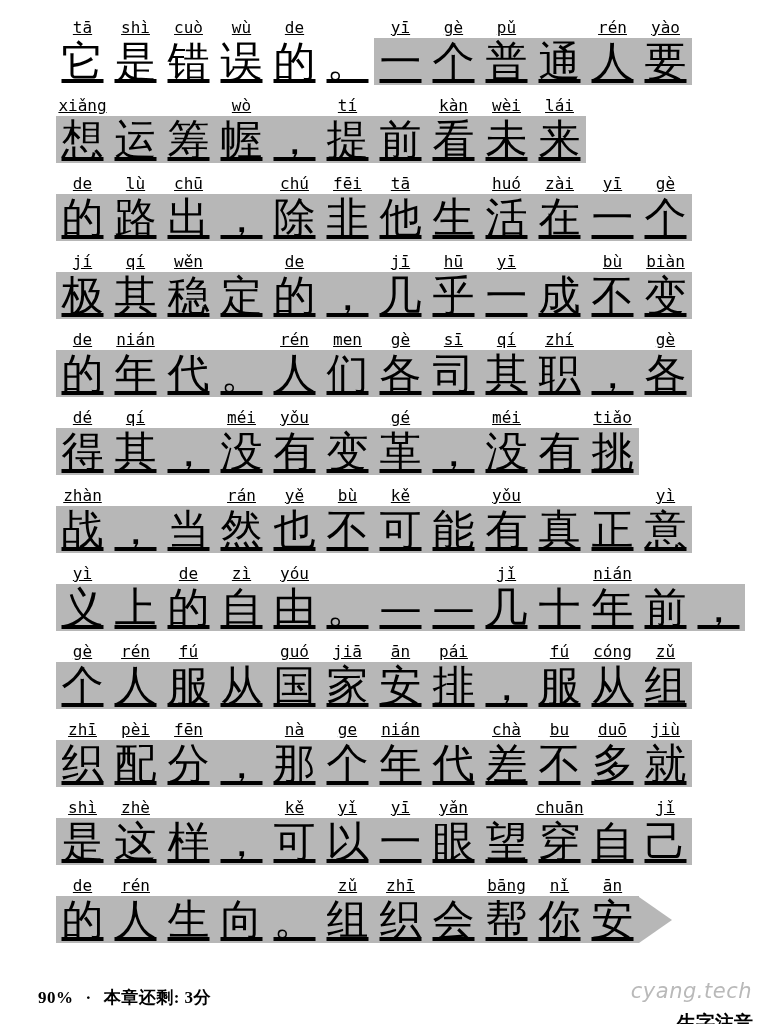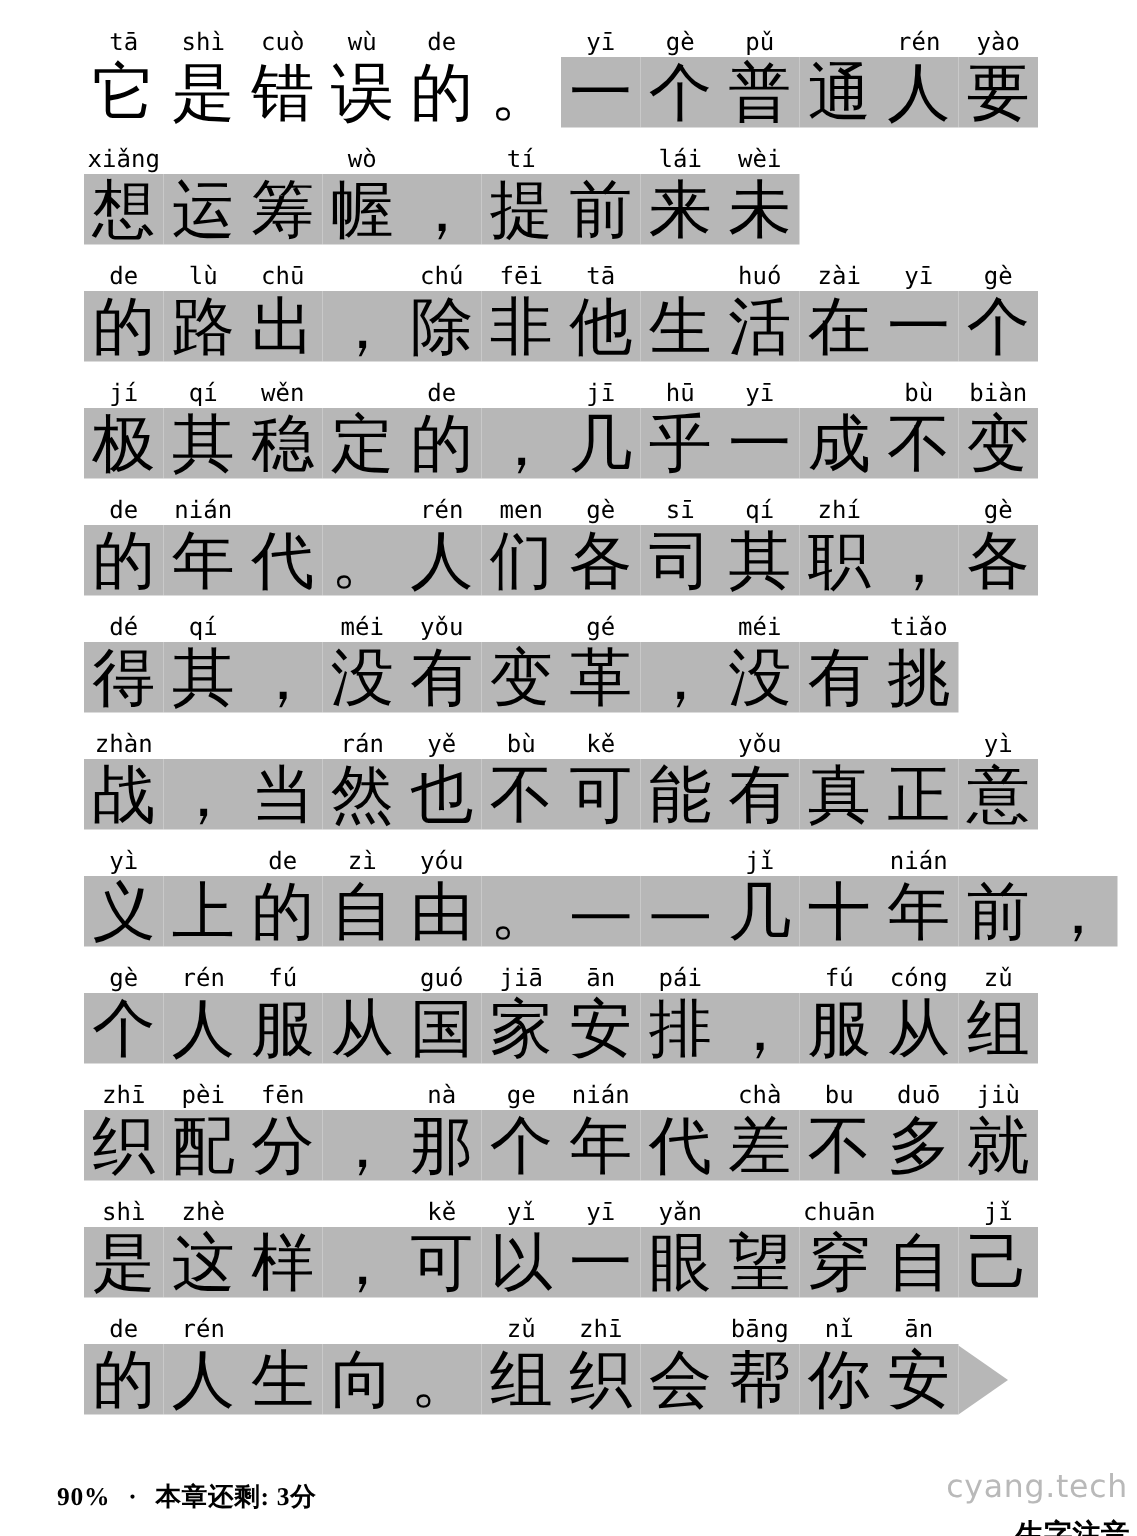--- a/index.html
+++ b/index.html
@@ -22,20 +22,21 @@
     position: absolute;
     top: 12px;
     left: 56px;
     right: 0;
   }
   .line {
     display: flex;
     align-items: flex-end;
     height: 73px;
     margin-bottom: 5px;
+    text-decoration: underline;
   }
   .cell {
     width: 53px;
     flex: 0 0 53px;
     display: flex;
     flex-direction: column;
   }
   .py {
     height: 26px;
     display: flex;
@@ -81,20 +82,21 @@
     display: inline-block;
     margin: 0 12px;
   }
   .watermark {
     position: absolute;
     top: 979px;
     right: 6px;
     font-size: 21px;
     color: #b9b9b9;
     letter-spacing: 0.5px;
+    font-style: italic;
   }
   .app-name {
     position: absolute;
     top: 994px;
     right: 5px;
     font-size: 19px;
     font-weight: bold;
     color: #000000;
     margin-top: 16px;
   }
@@ -177,26 +179,30 @@
         </div>
         <div class="cell hl">
           <div class="py">tí</div>
           <div class="ch">提</div>
         </div>
         <div class="cell hl">
           <div class="py"></div>
           <div class="ch">前</div>
         </div>
         <div class="cell hl">
+          <div class="py">kàn</div>
+          <div class="ch">看</div>
+        </div>
+        <div class="cell hl">
+          <div class="py">wèi</div>
+          <div class="ch">未</div>
+        </div>
+        <div class="cell hl">
           <div class="py">lái</div>
           <div class="ch">来</div>
-        </div>
-        <div class="cell hl">
-          <div class="py">wèi</div>
-          <div class="ch">未</div>
         </div>
       </div>
       <div class="line">
         <div class="cell hl">
           <div class="py">de</div>
           <div class="ch">的</div>
         </div>
         <div class="cell hl">
           <div class="py">lù</div>
           <div class="ch">路</div>

